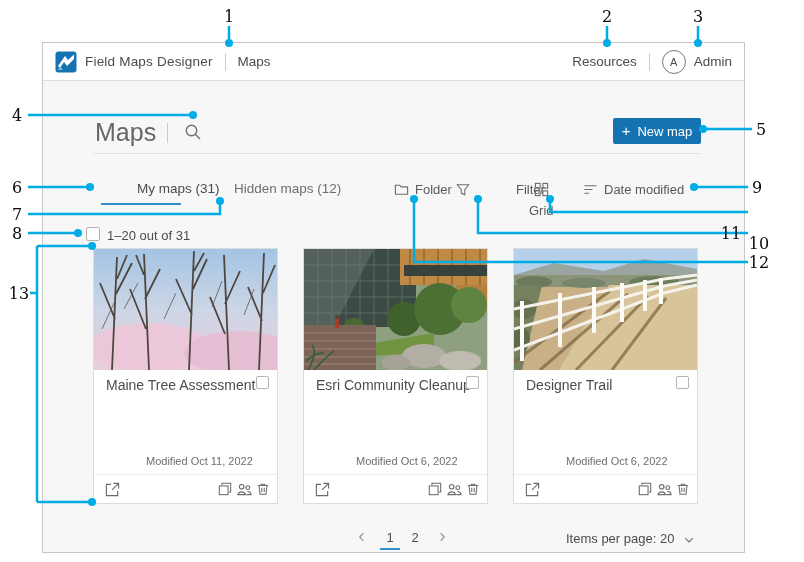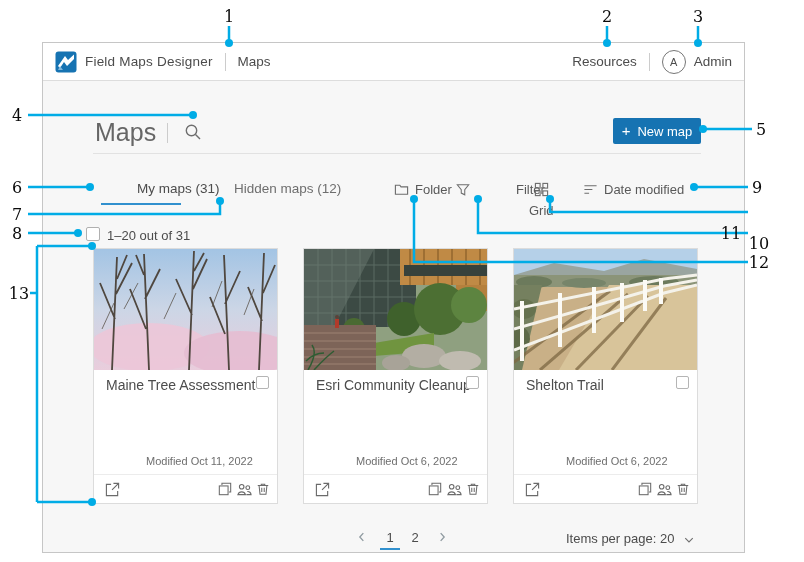--- a/index.html
+++ b/index.html
@@ -337,21 +337,21 @@
           <g stroke="#fbfaf5" stroke-width="4">
             <path d="M8 52 V112"></path>
               <path d="M46 44 V98"></path>
               <path d="M80 38 V84"></path>
               <path d="M108 34 V73"></path>
               <path d="M131 31 V62"></path>
               <path d="M147 29 V55"></path>
           </g>
         </svg>
       </div>
-      <div class="card-title">Shelton Trail</div>
+      <div class="card-title">Designer Trail</div>
       <div class="card-check"></div>
       <div class="card-mod">Modified Oct 6, 2022</div>
       <div class="card-div"></div>
       <div class="cicon" style="left:11px;">
         <svg width="15" height="15" viewBox="0 0 16 16" fill="none" stroke="currentColor" stroke-width="1.2">
           <path d="M6.5 2.5 H1.5 V14.5 H13.5 V9.5 M9 1.5 H14.5 V7 M14.2 1.8 L7.5 8.5"></path>
         </svg>
       </div>
       <div class="cicon" style="left:124px;">
         <svg width="14" height="14" viewBox="0 0 16 16" fill="none" stroke="currentColor" stroke-width="1.2">

